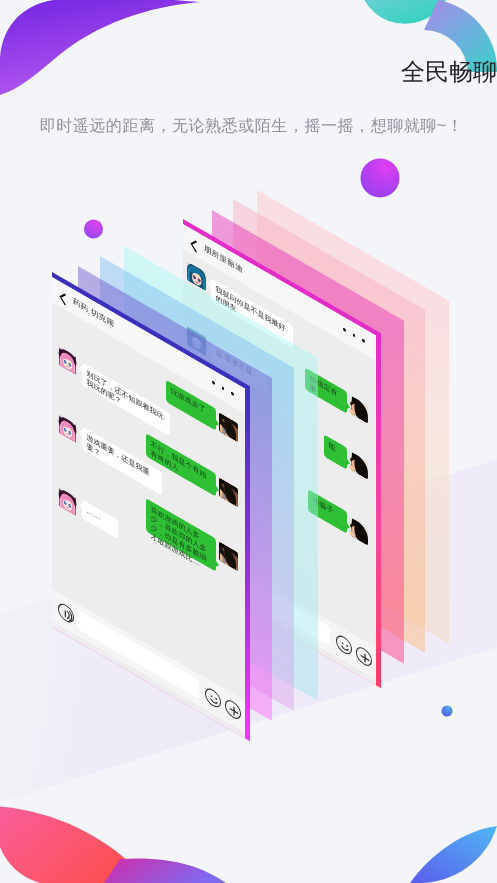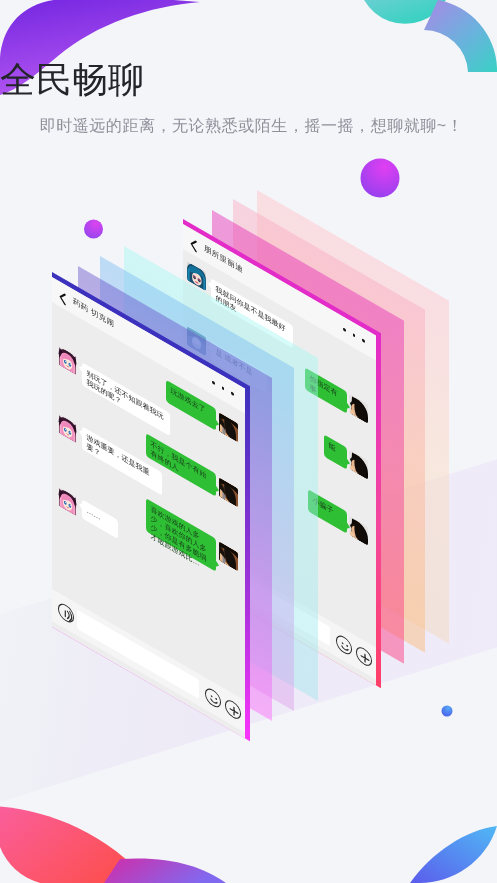--- a/index.html
+++ b/index.html
@@ -1,19 +1,19 @@
 <!DOCTYPE html>
 <html><head>
 <meta charset="utf-8">
 <style>
 html,body{margin:0;padding:0;}
 body{width:497px;height:883px;overflow:hidden;background:#ffffff;font-family:"Liberation Sans","DejaVu Sans",sans-serif;-webkit-font-smoothing:antialiased;}
 #stage{position:relative;width:497px;height:883px;overflow:hidden;background:#f4f5f9;}
 #bgsvg{position:absolute;left:0;top:0;width:497px;height:883px;}
-.title{position:absolute;left:0;top:56px;width:497px;text-align:left;font-size:36px;color:#24252b;}
+.title{position:absolute;left:0;top:56px;width:497px;text-align:right;font-size:24px;color:#24252b;}
 .subtitle{position:absolute;left:3px;top:116px;width:497px;text-align:center;font-size:16px;color:#8e8f99;letter-spacing:0.55px;}
 #scene{position:absolute;left:0;top:0;width:497px;height:883px;}
 .sk{position:absolute;transform-origin:0 0;transform:skewY(30deg);}
 
 
 .chatcard{width:193px;height:350px;background:#ededed;overflow:hidden;}
 .chatcard .hdr{position:absolute;left:0;top:0;width:193px;height:25px;background:#f7f7f7;}
 .chatcard .hdrtitle{position:absolute;left:21px;top:7px;font-size:7.5px;color:#2b2b2b;white-space:nowrap;letter-spacing:.3px;}
 .chev{position:absolute;}
 .dots{position:absolute;right:9px;top:11px;width:24px;height:4px;}

